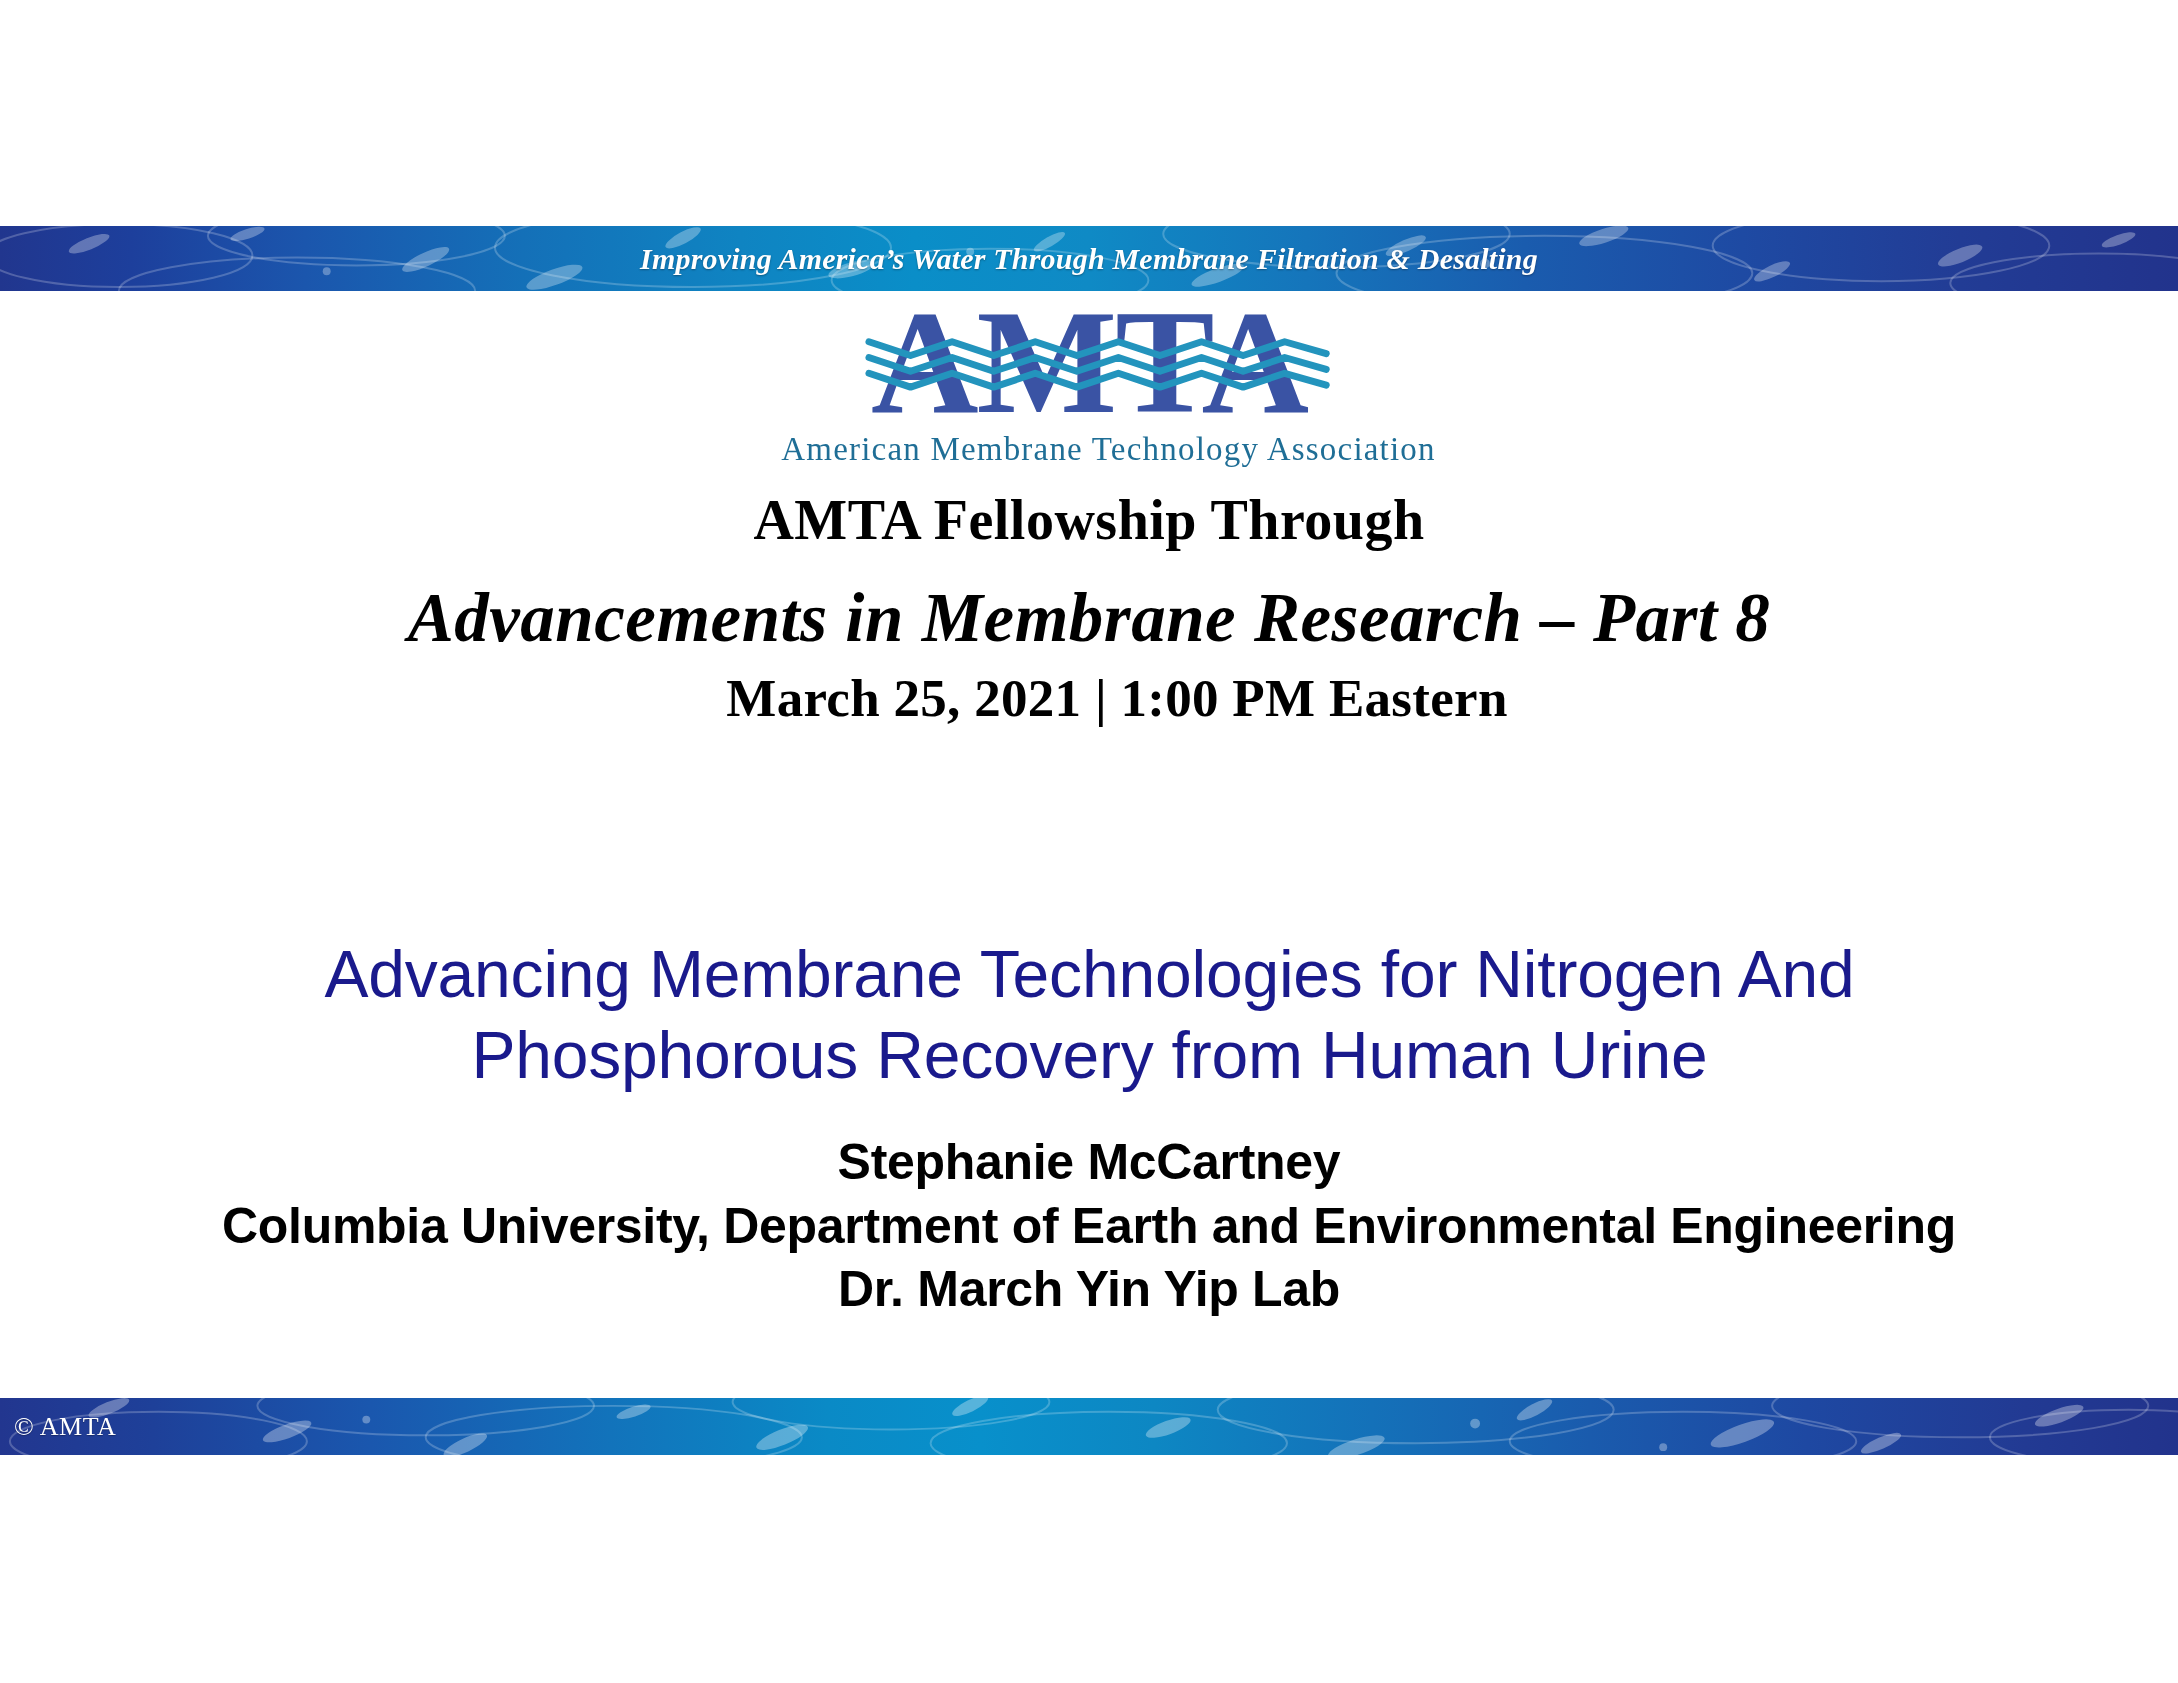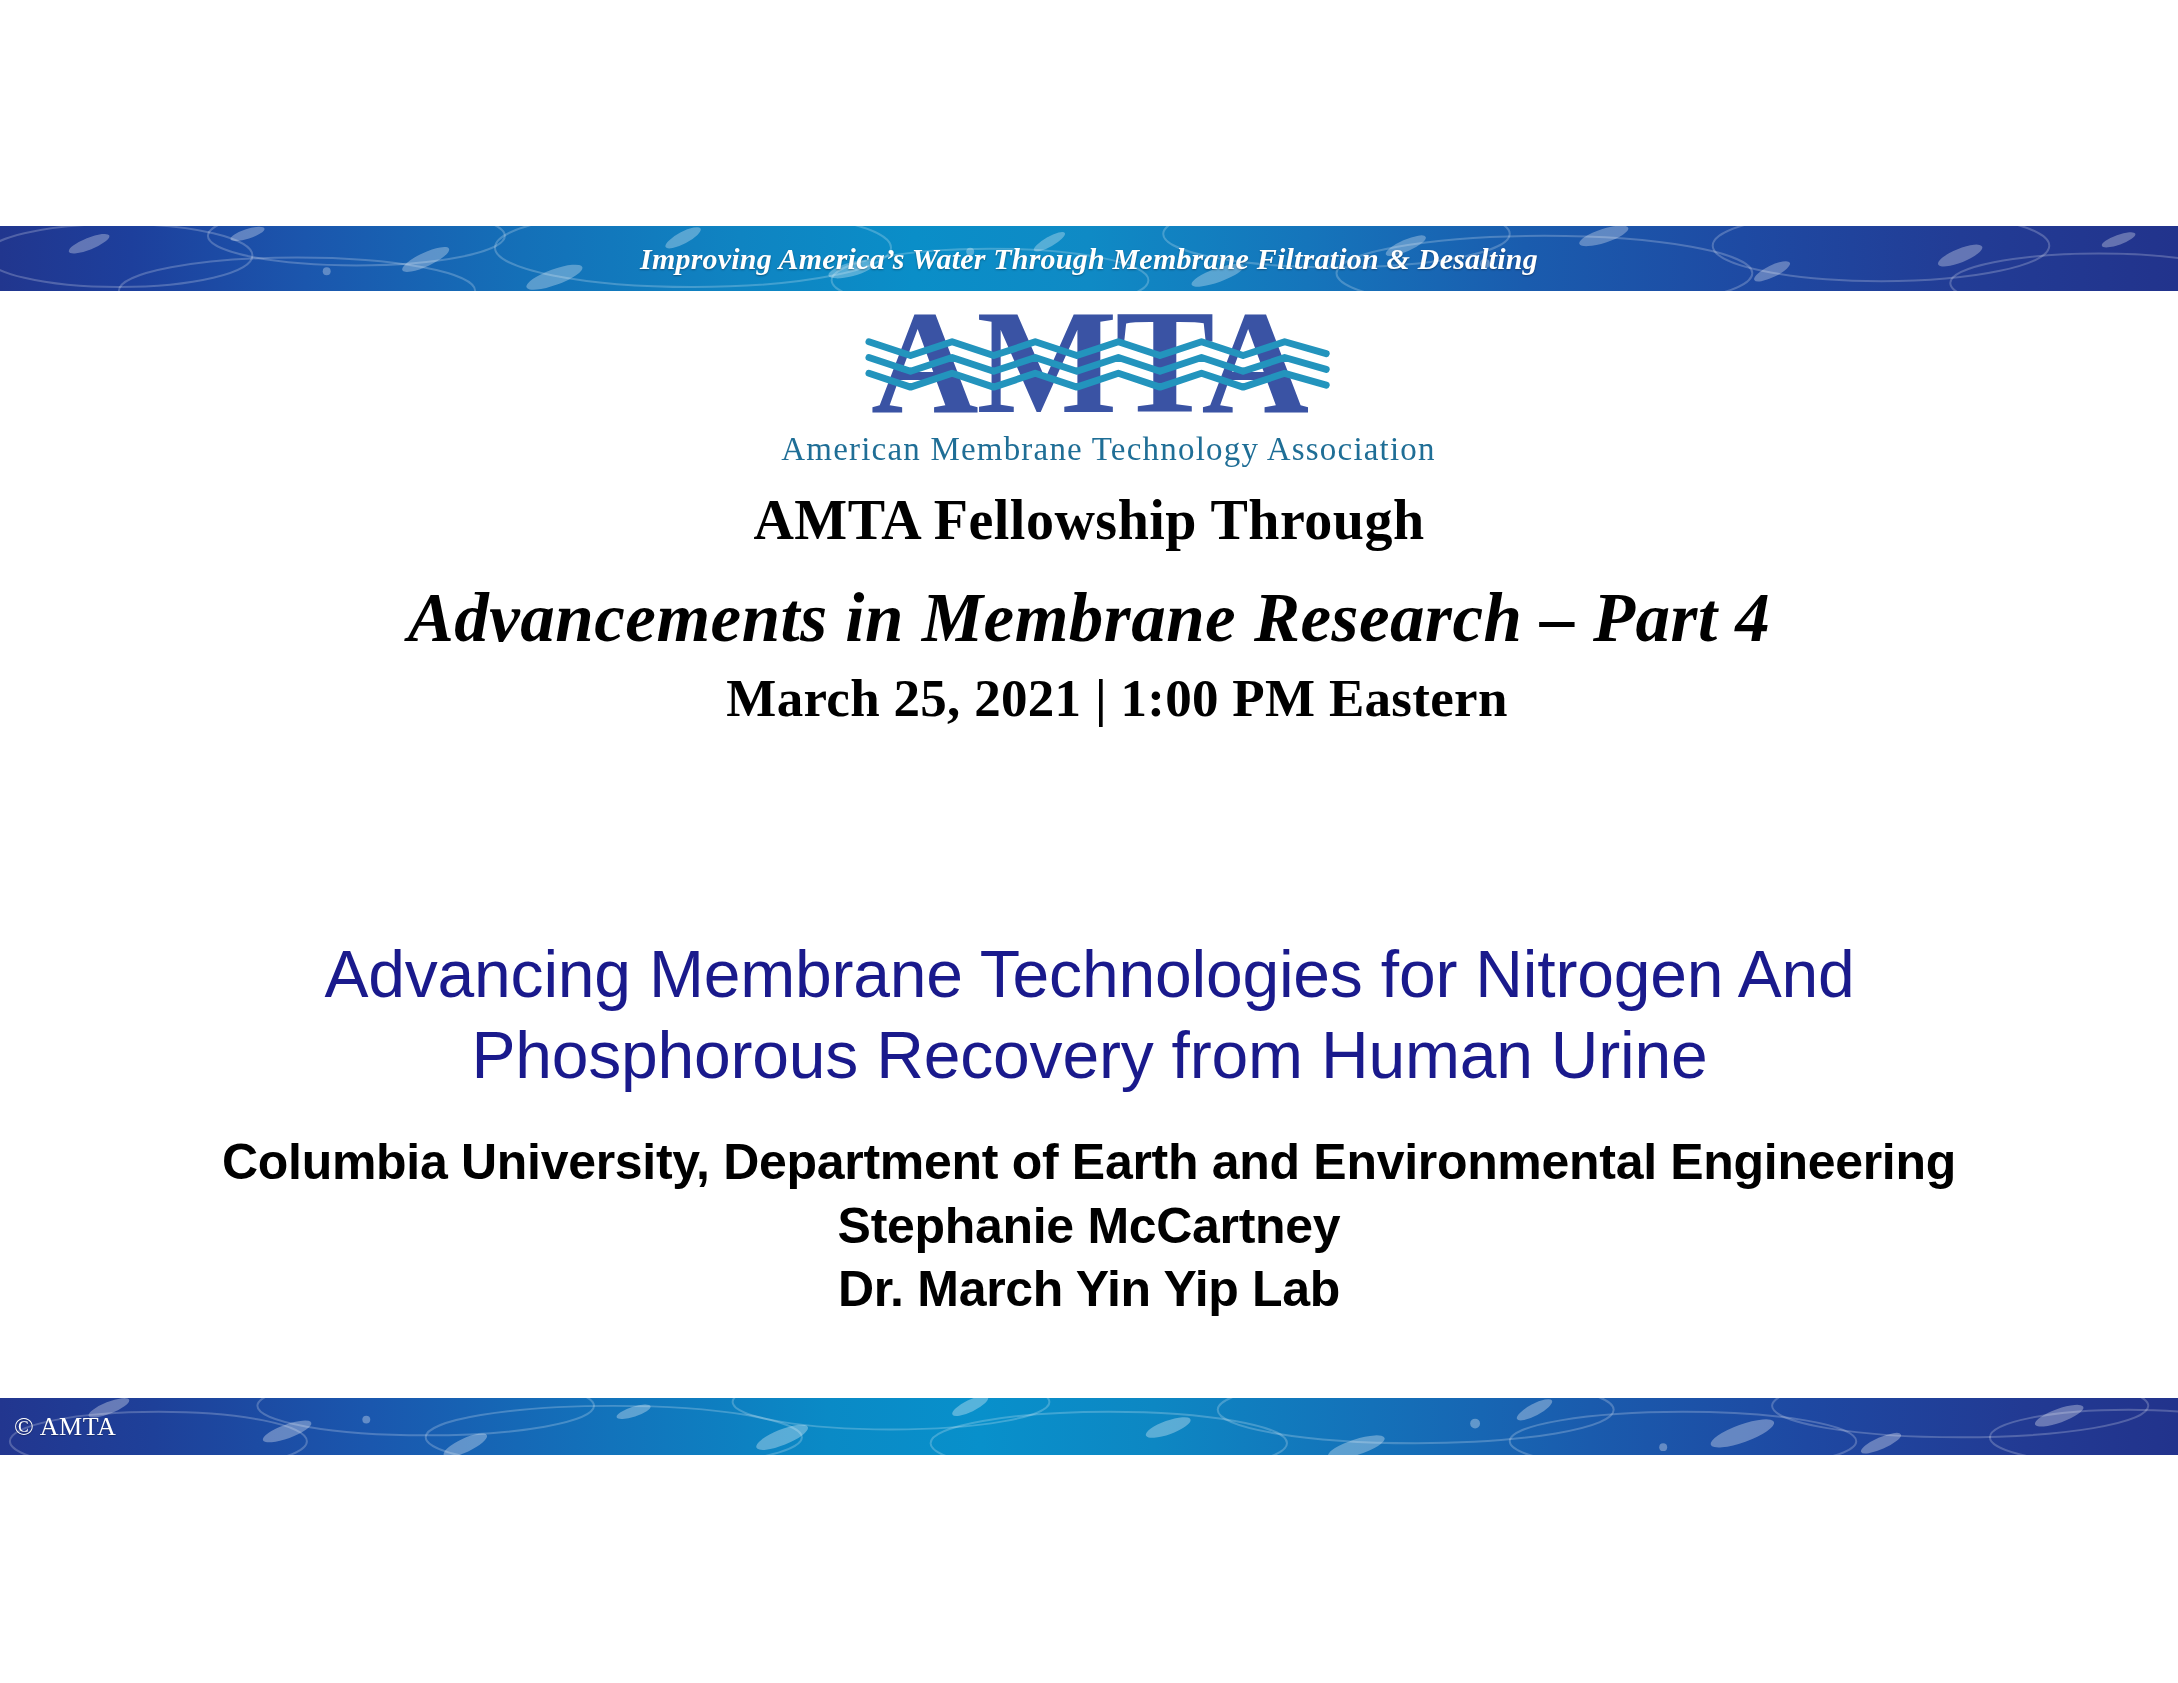--- a/index.html
+++ b/index.html
@@ -271,33 +271,33 @@
           <path d="M6 30 L48 44 L90 30 L132 44 L174 30 L216 44 L258 30 L300 44 L342 30 L384 44 L426 30 L468 42"></path>
           <path d="M6 46 L48 60 L90 46 L132 60 L174 46 L216 60 L258 46 L300 60 L342 46 L384 60 L426 46 L468 58"></path>
         </g>
       </svg>
     </span>
     <span id="logo-subtitle">American Membrane Technology Association</span>
   </div>
 
   <div id="webinar-series">AMTA Fellowship Through</div>
 
-  <div id="webinar-title">Advancements in Membrane Research – Part 4</div>
+  <div id="webinar-title">Advancements in Membrane Research – Part 8</div>
 
   <div id="webinar-datetime">March 25, 2021 | 1:00 PM Eastern</div>
 
   <div id="presentation-title">
     <span>Advancing Membrane Technologies for Nitrogen And</span>
     <br>
     <span>Phosphorous Recovery from Human Urine</span>
   </div>
 
   <div id="presenter-block">
+    <span class="line">Stephanie McCartney</span>
     <span class="line" id="presenter-affiliation">Columbia University, Department of Earth and Environmental Engineering</span>
-    <span class="line">Stephanie McCartney</span>
     <span class="line">Dr. March Yin Yip Lab</span>
   </div>
 
   <div id="footer-banner">
     <svg class="bubbles" viewBox="0 0 2200 58" preserveAspectRatio="none">
       <g fill="none" stroke="#ffffff" stroke-opacity="0.22" stroke-width="2">
         <ellipse cx="160" cy="44" rx="150" ry="30"></ellipse>
         <ellipse cx="430" cy="8" rx="170" ry="30"></ellipse>
         <ellipse cx="620" cy="40" rx="190" ry="32"></ellipse>
         <ellipse cx="900" cy="4" rx="160" ry="28"></ellipse>

